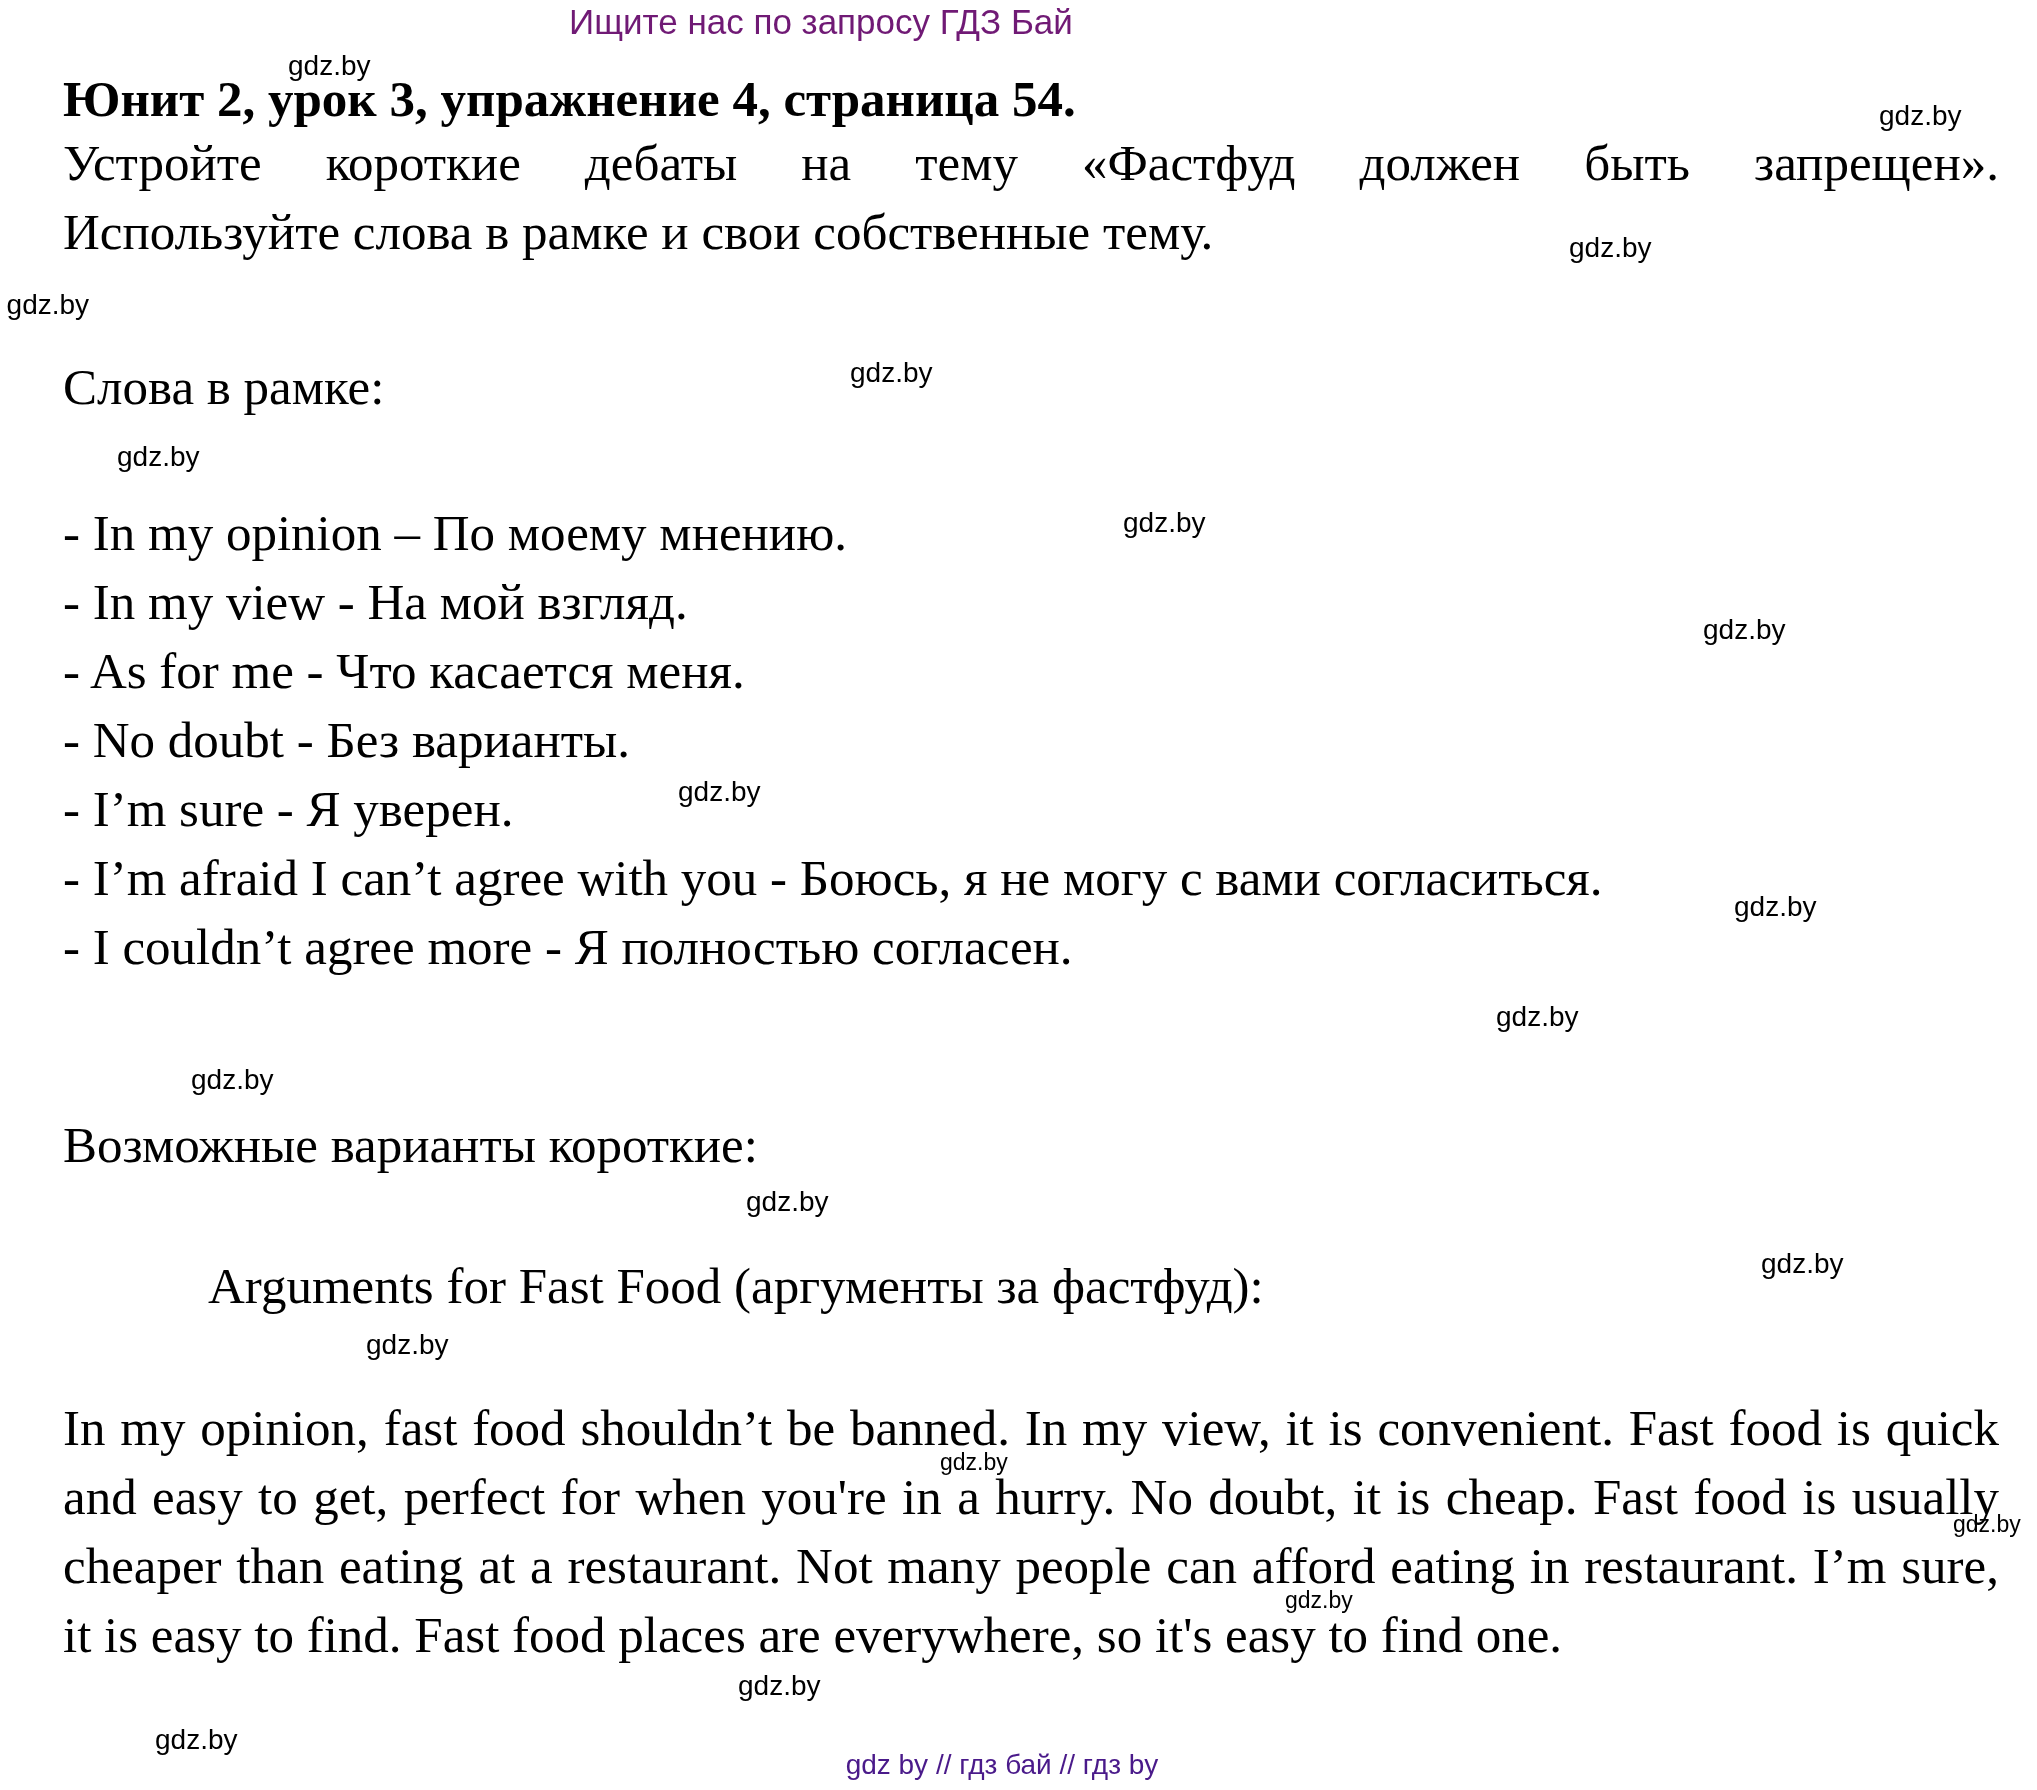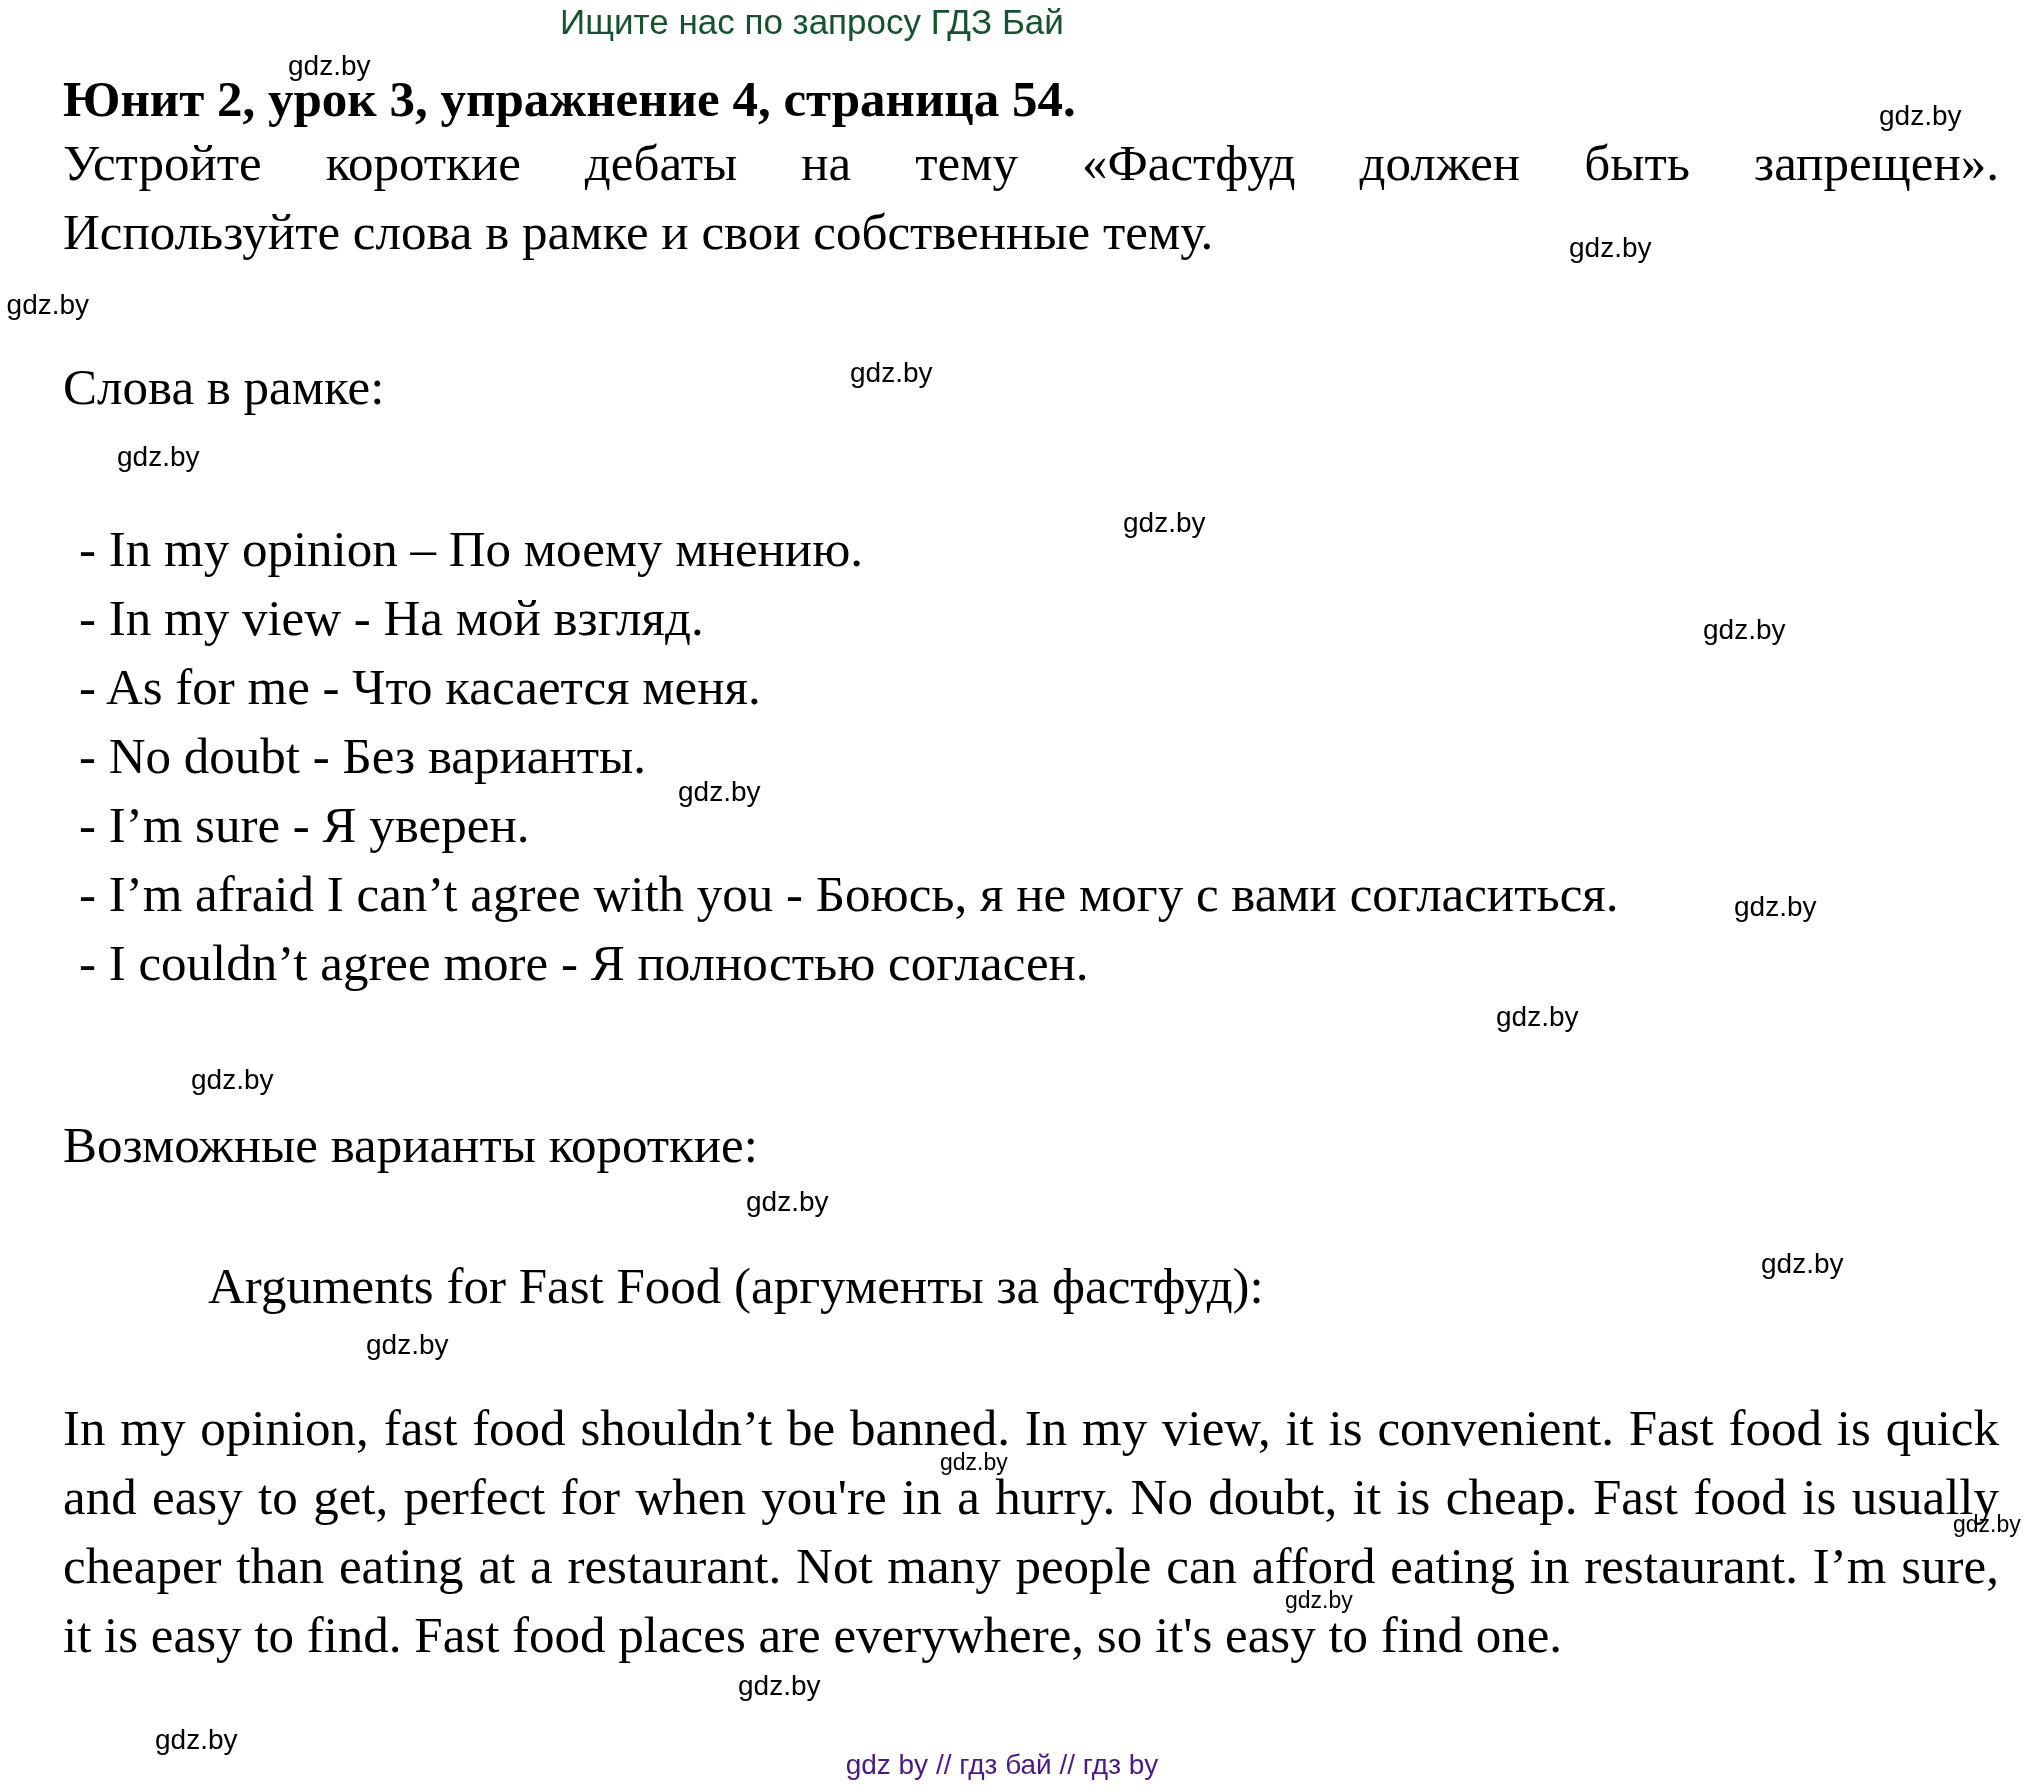--- a/index.html
+++ b/index.html
@@ -1,25 +1,25 @@
 <!DOCTYPE html>
 <html style="font-size:15px"><head>
 <meta charset="utf-8">
 <style>
   html, body { margin:0; padding:0; background:#ffffff; }
   body { width:2038px; height:1791px; position:relative; overflow:hidden; }
   .serif { font-family: "Liberation Serif", "DejaVu Serif", serif; color:#000; }
   .sans { font-family: "Liberation Sans", "DejaVu Sans", sans-serif; }
   .abs { position:absolute; white-space:nowrap; line-height:1; }
-  .banner { position:absolute; top:0; left:4px; width:1616px; text-align:center; color:#14532d; font-size:35px; top:1.9px; }
+  .banner { position:absolute; top:0; left:13px; width:1616px; text-align:center; color:#701a75; font-size:35px; top:1.9px; }
   .title { left:63px; top:74px; font-size:51px; font-weight:bold; }
   .instr { position:absolute; left:63px; width:1936px; font-size:51px; line-height:69px; text-align:justify; text-align-last:justify; }
   .instr2 { position:absolute; left:63px; font-size:51px; line-height:69px; white-space:nowrap; }
   .label { left:63px; font-size:51px; }
-  .list { position:absolute; left:63px; top:499px; margin:16px; padding:0; list-style:none; font-size:51px; }
+  .list { position:absolute; left:63px; top:499px; margin:0; padding:0; list-style:none; font-size:51px; }
   .list li { height:69px; line-height:69px; white-space:nowrap; }
   .sub { left:208px; font-size:51px; }
   .para { position:absolute; left:63px; top:1394px; width:1936px; font-size:51px; line-height:69px; text-align:justify; margin:0; }
   .wm { position:absolute; font-size:28px; color:#000; line-height:1; white-space:nowrap; transform:translateY(-50%); }
   .wm.small { font-size:23px; }
   .footer { position:absolute; left:0; width:2004px; top:1751px; text-align:center; color:#4a1a8a; font-size:28px; line-height:1; }
 </style>
 </head>
 <body>
 

